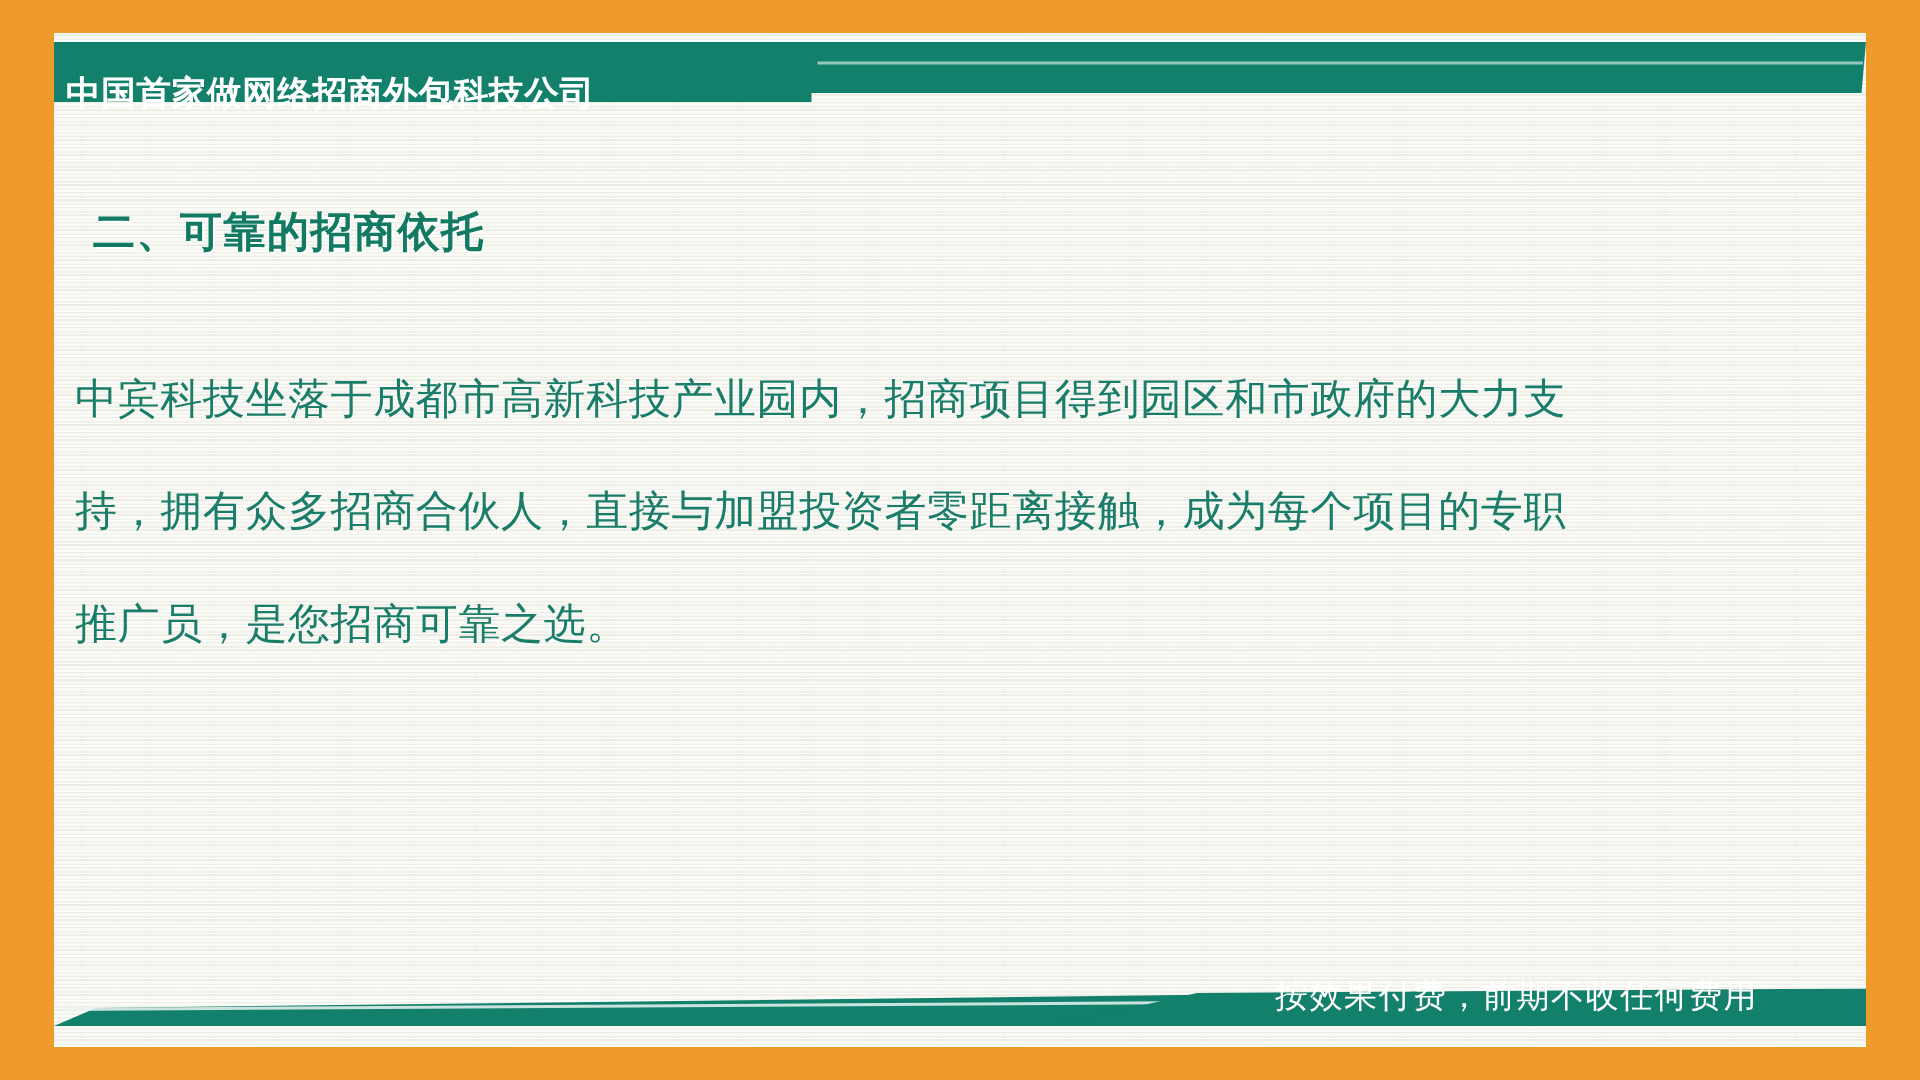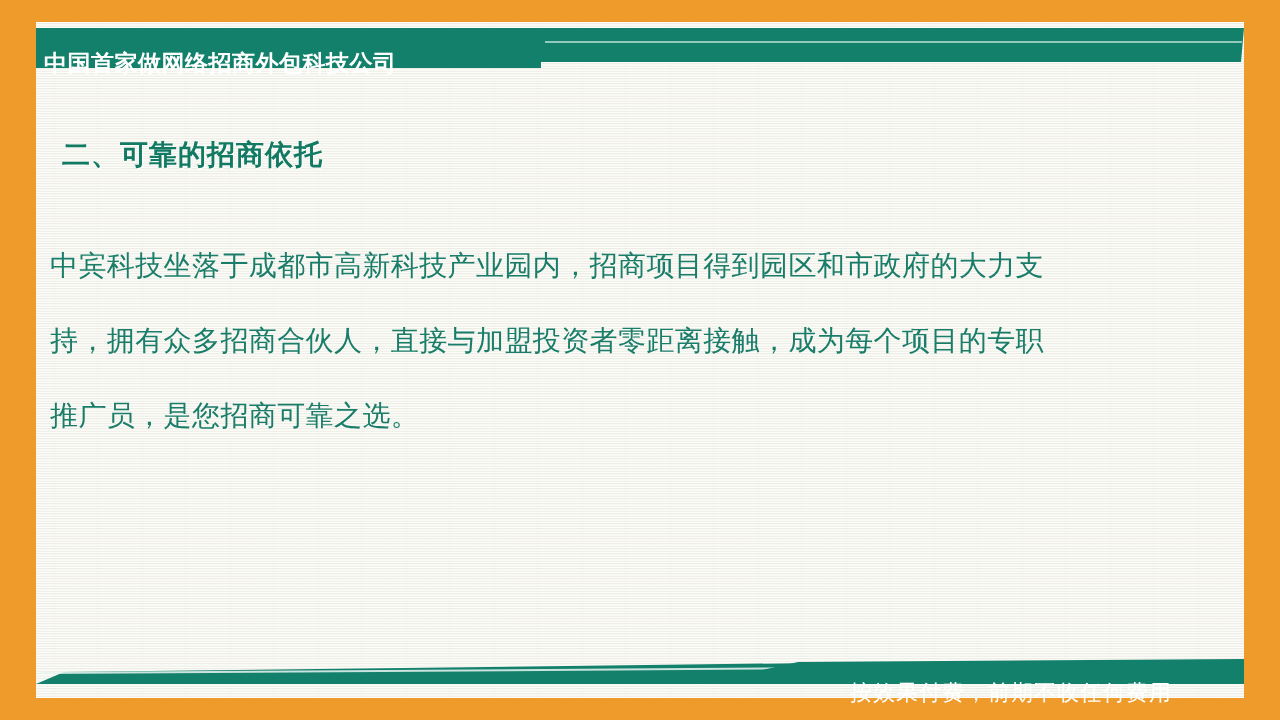--- a/index.html
+++ b/index.html
@@ -180,21 +180,21 @@
     top: 645px;
     width: 544px;
     height: 39px;
     background: #12806A;
     clip-path: polygon(0px 39px, 98px 17px, 544px 14px, 544px 39px);
   }
 
   #footer-text {
     position: absolute;
     left: 850px;
-    top: 676px;
+    top: 648px;
     height: 34px;
     line-height: 34px;
     color: #FFFFFF;
     font-size: 22px;
     letter-spacing: 1px;
     white-space: nowrap;
     font-family: "DejaVu Sans", "Liberation Sans", sans-serif;
   }
 </style>
 </head>

